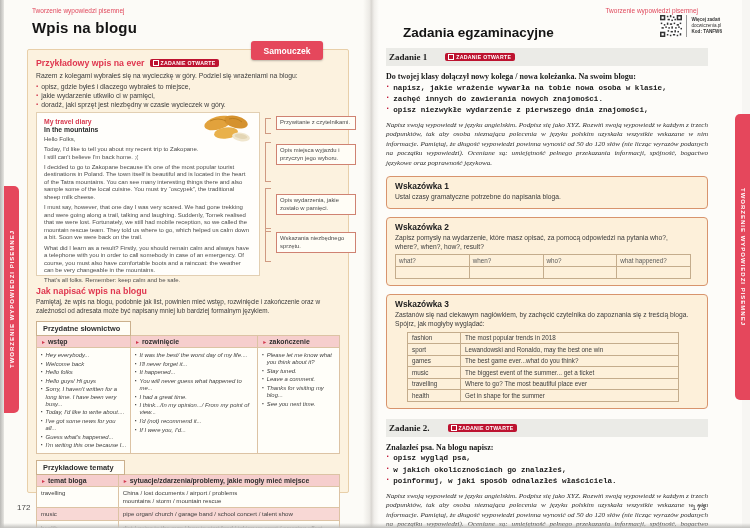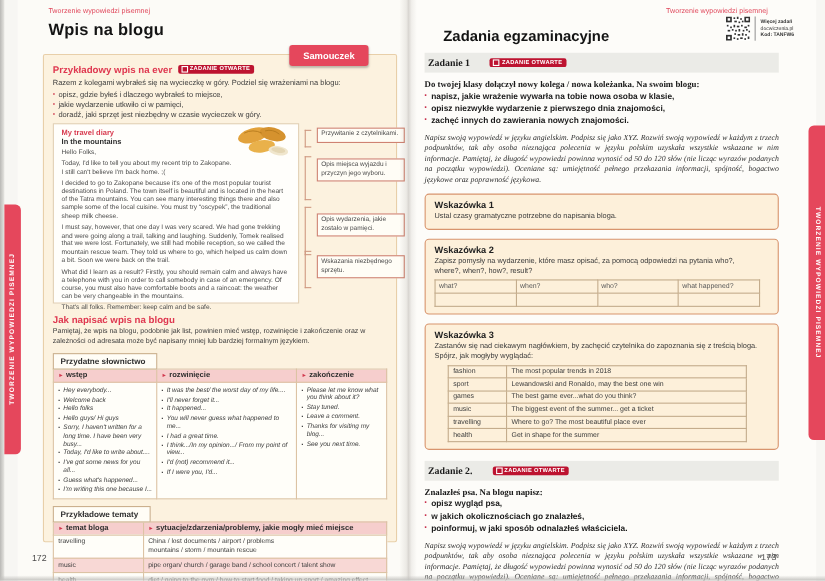--- a/index.html
+++ b/index.html
@@ -1,18 +1,18 @@
 <!DOCTYPE html>
 <html><head>
 <meta charset="utf-8">
 <style>
   html,body{margin:0;padding:0;background:#d9d8d5;font-family:"Liberation Sans",sans-serif;}
   #canvas{position:relative;width:750px;height:528px;background:#f7f6f3;overflow:hidden;}
   .page{position:absolute;top:0;height:528px;background:#fcfbf7;}
-  #page-left{left:16px;width:426px;}
+  #page-left{left:4px;width:426px;}
   #page-right{left:370px;width:372px;background:#fdfcf9;}
   #spine{position:absolute;left:363px;top:0;width:16px;height:528px;
     background:linear-gradient(to right,rgba(0,0,0,0) 0%,rgba(90,80,70,.10) 40%,rgba(90,80,70,.22) 52%,rgba(90,80,70,.08) 70%,rgba(0,0,0,0) 100%);z-index:5;}
   #edge-left{position:absolute;left:0;top:0;width:4px;height:528px;background:linear-gradient(to right,#b9b8b5,#e7e6e2);}
   #edge-bottom{position:absolute;left:0;bottom:0;width:750px;height:5px;background:linear-gradient(to top,#c2c1be,rgba(0,0,0,0));z-index:6;}
 
   
   .side-tab{position:absolute;background:#e5475c;color:#fff;z-index:7;
     display:flex;align-items:center;justify-content:center;}
   #tab-left{left:4px;top:186px;width:15px;height:227px;border-radius:0 5px 5px 0;}
@@ -75,21 +75,21 @@
   
   #rp-title{position:absolute;left:33px;top:25px;font-size:13.5px;font-weight:bold;color:#141414;}
   #qr-block{position:absolute;right:20px;top:15px;display:flex;align-items:center;gap:4px;}
   #qr-sep{width:1px;height:22px;background:#999;}
   .qr-txt{font-size:4.6px;color:#333;line-height:1.35;}
   .qr-txt .l1{font-weight:bold;}
   #rp-flow{position:absolute;left:16px;top:48px;width:322px;}
   .band{background:#ebebe7;height:18px;display:flex;align-items:center;gap:18px;padding-left:3px;}
   .task-label{font-family:"Liberation Serif",serif;font-size:9px;font-weight:bold;color:#1c1c1c;}
   .task-intro{font-family:"Liberation Serif",serif;font-size:8px;font-weight:bold;color:#1a1a1a;margin-top:6px;}
-  .tb-item{display:flex;gap:4px;font-family:Liberation Sans, sans-serif;font-size:7.6px;font-weight:bold;
+  .tb-item{display:flex;gap:4px;font-family:Liberation Mono, monospace;font-size:7.6px;font-weight:bold;
     color:#1a1a1a;line-height:1.15;margin-top:2.5px;}
   .tb-item .sq{color:#c01334;font-size:5.5px;}
   .exam-note{font-family:"Liberation Serif",serif;font-style:italic;font-size:7.1px;color:#2e2e2e;
     line-height:1.34;margin-top:6px;text-align:justify;}
   .tip{background:#fdf0da;border:1px solid #d8946d;border-radius:4px;margin-top:8px;padding:4px 16px 6px 8px;}
   .tip-h{font-size:8.4px;font-weight:bold;color:#222;}
   .tip-t{font-size:6.7px;color:#3a3a3a;line-height:1.3;margin-top:2px;}
   table.qtab{width:100%;border-collapse:collapse;margin-top:3px;}
   table.qtab td{border:1px solid #c4ac8c;font-size:6.3px;color:#5a5a5a;padding:1px 3px;height:9px;}
   table.htab{border-collapse:collapse;margin:3px auto 0 auto;width:272px;}
@@ -365,25 +365,25 @@
           <span>ZADANIE OTWARTE</span>
         </span>
       </div>
       <div class="task-intro">Do twojej klasy dołączył nowy kolega / nowa koleżanka. Na swoim blogu:</div>
       <div class="tb-item">
           <span class="sq"></span>
           <span>napisz, jakie wrażenie wywarła na tobie nowa osoba w klasie,</span>
         </div>
       <div class="tb-item">
           <span class="sq"></span>
+          <span>zachęć innych do zawierania nowych znajomości.</span>
+        </div>
+      <div class="tb-item">
+          <span class="sq"></span>
           <span>opisz niezwykłe wydarzenie z pierwszego dnia znajomości,</span>
-        </div>
-      <div class="tb-item">
-          <span class="sq"></span>
-          <span>zachęć innych do zawierania nowych znajomości.</span>
         </div>
       <div class="exam-note">Napisz swoją wypowiedź w języku angielskim. Podpisz się jako XYZ. Rozwiń swoją wypowiedź w każdym z trzech podpunktów, tak aby osoba nieznająca polecenia w języku polskim uzyskała wszystkie wskazane w nim informacje. Pamiętaj, że długość wypowiedzi powinna wynosić od 50 do 120 słów (nie licząc wyrazów podanych na początku wypowiedzi). Oceniane są: umiejętność pełnego przekazania informacji, spójność, bogactwo językowe oraz poprawność językowa.</div>
 
       <div class="tip">
         <div class="tip-h">Wskazówka 1</div>
         <div class="tip-t">Ustal czasy gramatyczne potrzebne do napisania bloga.</div>
       </div>
 
       <div class="tip">
         <div class="tip-h">Wskazówka 2</div>

